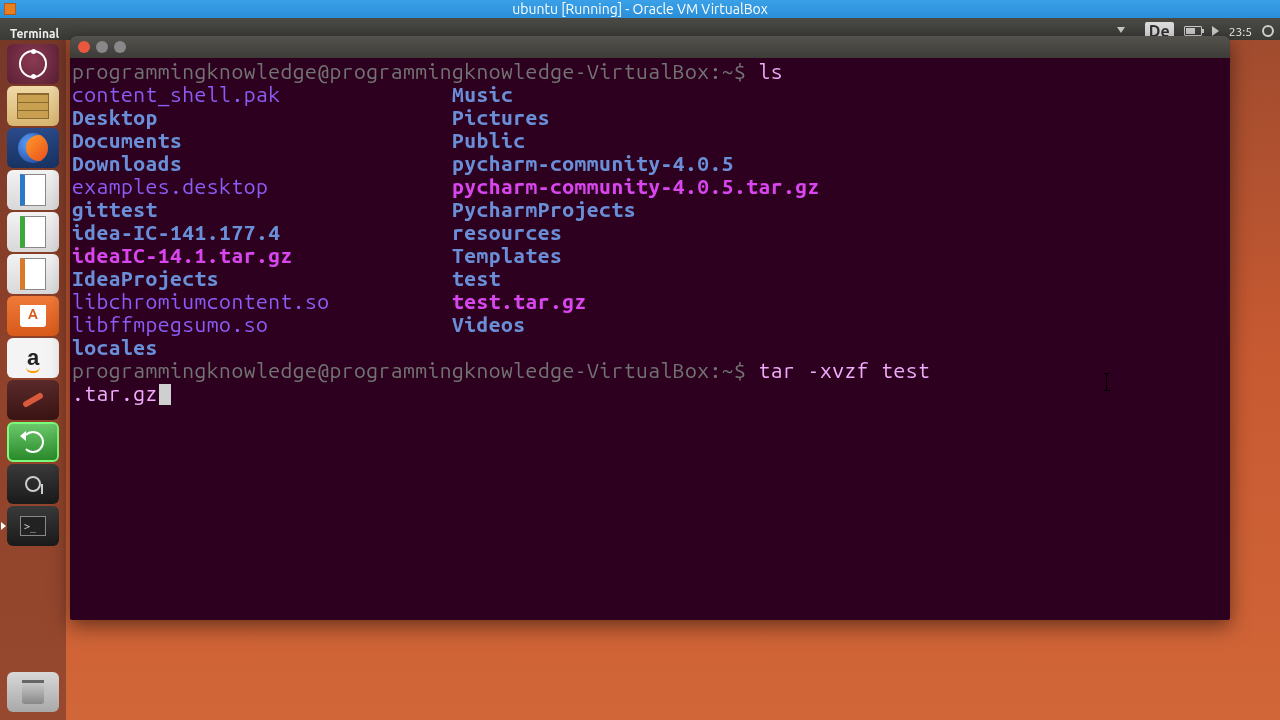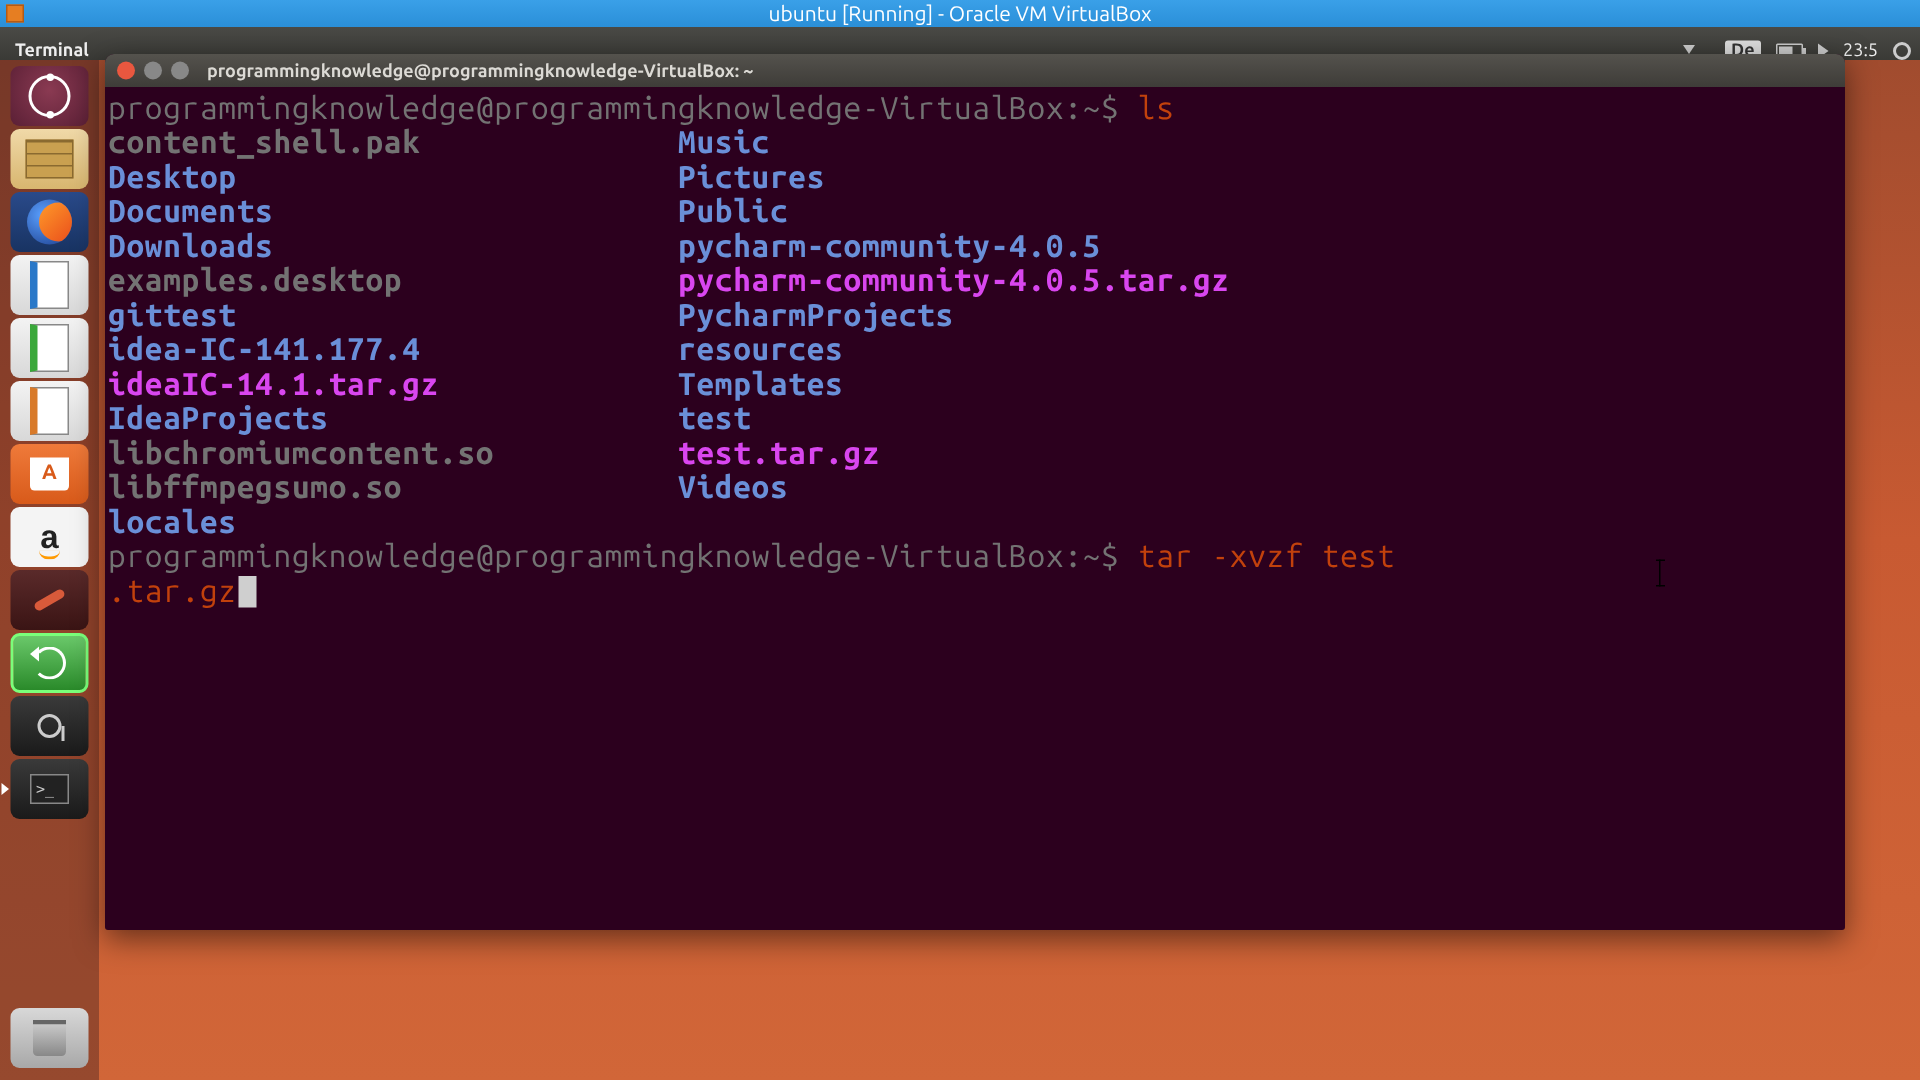--- a/index.html
+++ b/index.html
@@ -22,21 +22,21 @@
     background: linear-gradient(#4a4a46, #3a3a36);
     color: #efefef;
     display: flex; align-items: flex-end; justify-content: space-between;
     padding: 0 6px 0 10px;
     font-size: 12px; font-weight: bold;
   }
   .top-panel-left { display:flex; gap:6px; align-items:center; }
   .top-panel-right { display:flex; gap:10px; align-items:center; }
   .panel-ind { font-size:12px; font-weight:normal; }
   .panel-kb {
-    background:#ddd; color:#333; padding:0 4px; border-radius:2px; font-size:12px; font-weight:bold;
+    background:#ddd; color:#333; padding:0 4px; border-radius:2px; font-size:16px; font-weight:bold;
   }
   .panel-icon { width:14px; height:12px; display:inline-block; }
   .arrow-up-down {
     width:0;height:0;border-left:4px solid transparent;border-right:4px solid transparent;
     border-bottom:6px solid #ccc; position:relative;
   }
   .arrow-up-down::after{
     content:"";position:absolute;left:-8px;top:2px;
     width:0;height:0;border-left:4px solid transparent;border-right:4px solid transparent;
     border-top:6px solid #ccc;
@@ -148,22 +148,22 @@
     letter-spacing: 0.5px;
     white-space: pre;
   }
   .row{display:block;}
   .cols{display:flex;}
   .col{width:380px;}
   .col2{flex:1;}
   .prompt-user{color:#737373;}
   .dir{color:#6a8fd8;font-weight:bold;}
   .arch{color:#d946ef;font-weight:bold;}
-  .file{color:#737373;font-weight:bold;}
-  .cmd{color:#c2410c;}
+  .file{color:#8b5cf6;}
+  .cmd{color:#f0abfc;}
   .block-cursor{display:inline-block;width:12px;height:21px;background:#cfcfcf;vertical-align:text-bottom;margin-left:1px;}
   .mouse-cursor{
     position:absolute; width:10px; height:18px; pointer-events:none;
     border-left:1px solid #000;
   }
   .mouse-cursor::before,.mouse-cursor::after{
     content:"";position:absolute;left:-3px;width:6px;height:1px;background:#000;
   }
   .mouse-cursor::before{top:0;}
   .mouse-cursor::after{bottom:0;}
@@ -239,17 +239,16 @@
         <span class="can"></span>
       </div>
   </div>
 </div>
 
 <div class="terminal-window">
   <div class="term-titlebar">
     <span class="win-btn win-close"></span>
     <span class="win-btn win-min"></span>
     <span class="win-btn win-max"></span>
-    <span class="term-title">programmingknowledge@programmingknowledge-VirtualBox: ~</span>
   </div>
   <div class="term-body" id="term-body"><span class="row"><span class="prompt-user">programmingknowledge@programmingknowledge-VirtualBox:~$</span> <span class="cmd">ls</span></span><span class="row cols"><span class="col"><span class="file">content_shell.pak</span></span><span class="col2"><span class="dir">Music</span></span></span><span class="row cols"><span class="col"><span class="dir">Desktop</span></span><span class="col2"><span class="dir">Pictures</span></span></span><span class="row cols"><span class="col"><span class="dir">Documents</span></span><span class="col2"><span class="dir">Public</span></span></span><span class="row cols"><span class="col"><span class="dir">Downloads</span></span><span class="col2"><span class="dir">pycharm-community-4.0.5</span></span></span><span class="row cols"><span class="col"><span class="file">examples.desktop</span></span><span class="col2"><span class="arch">pycharm-community-4.0.5.tar.gz</span></span></span><span class="row cols"><span class="col"><span class="dir">gittest</span></span><span class="col2"><span class="dir">PycharmProjects</span></span></span><span class="row cols"><span class="col"><span class="dir">idea-IC-141.177.4</span></span><span class="col2"><span class="dir">resources</span></span></span><span class="row cols"><span class="col"><span class="arch">ideaIC-14.1.tar.gz</span></span><span class="col2"><span class="dir">Templates</span></span></span><span class="row cols"><span class="col"><span class="dir">IdeaProjects</span></span><span class="col2"><span class="dir">test</span></span></span><span class="row cols"><span class="col"><span class="file">libchromiumcontent.so</span></span><span class="col2"><span class="arch">test.tar.gz</span></span></span><span class="row cols"><span class="col"><span class="file">libffmpegsumo.so</span></span><span class="col2"><span class="dir">Videos</span></span></span><span class="row cols"><span class="col"><span class="dir">locales</span></span><span class="col2"></span></span><span class="row"><span class="prompt-user">programmingknowledge@programmingknowledge-VirtualBox:~$</span> <span class="cmd">tar -xvzf test</span></span><span class="row"><span class="cmd">.tar.gz</span><span class="block-cursor"></span></span></div>
   <span class="mouse-cursor" style="left:1036px; top:337px;"></span>
 </div>
 
 </body></html>

